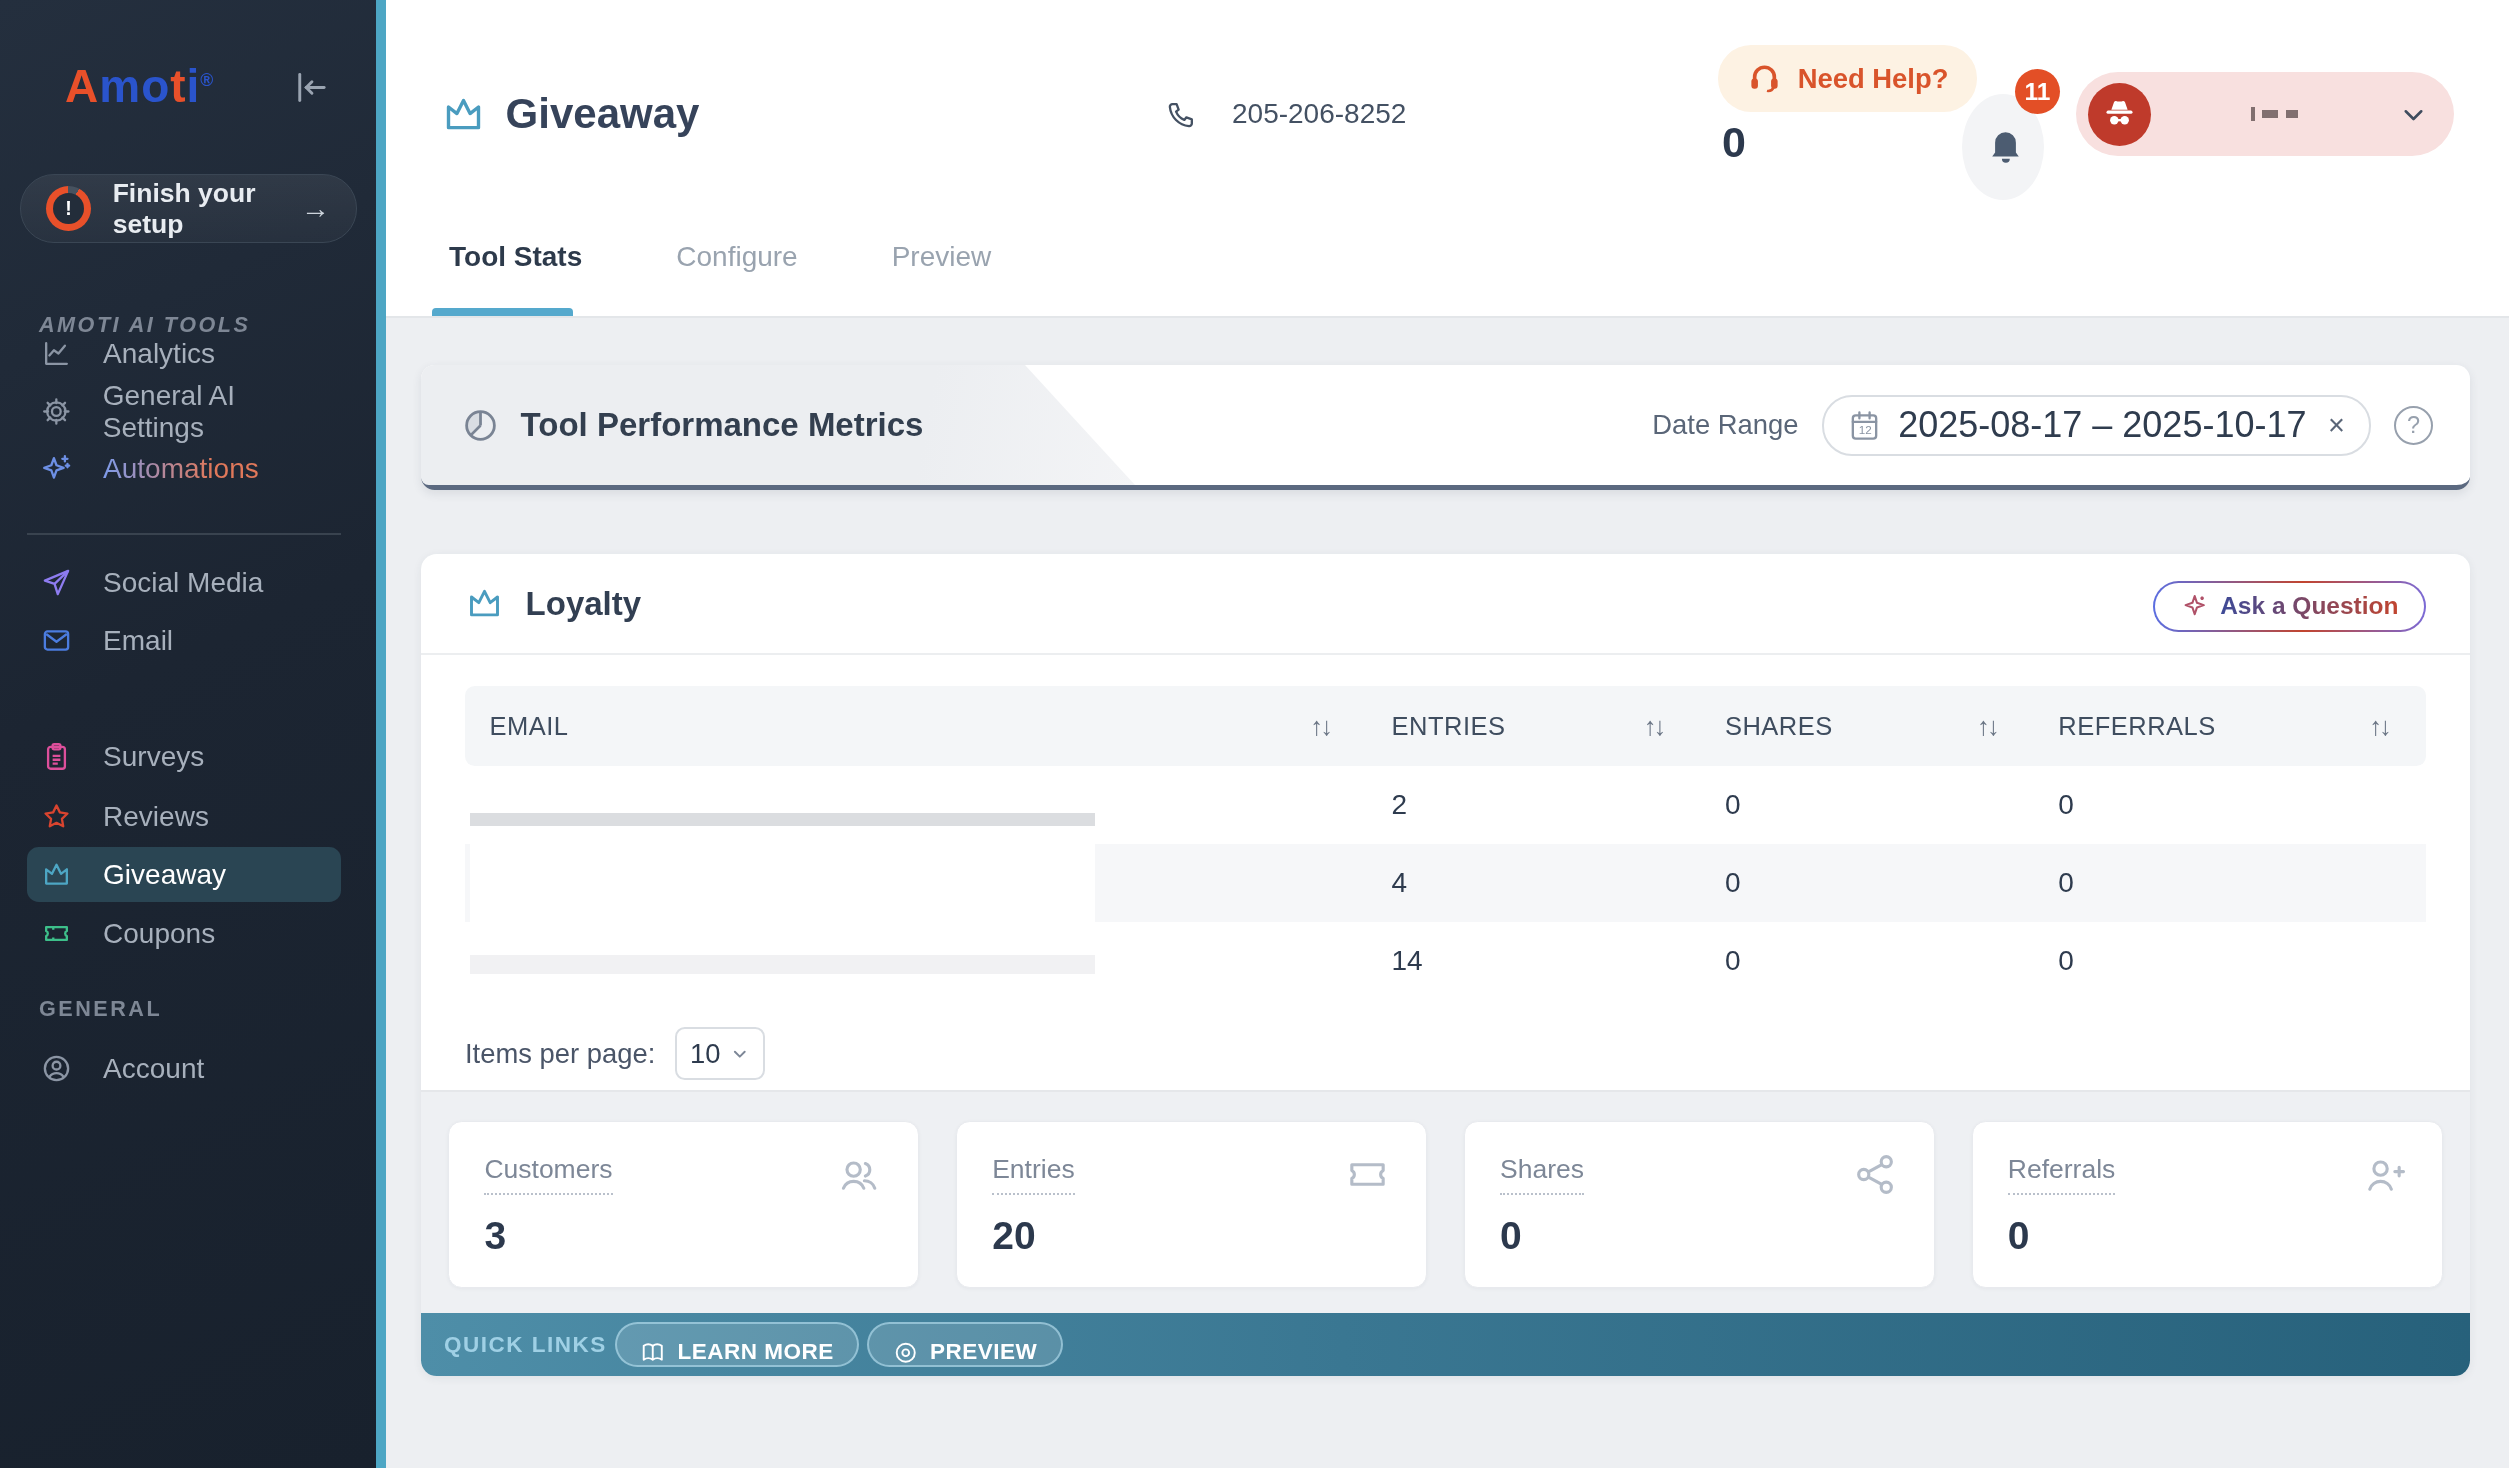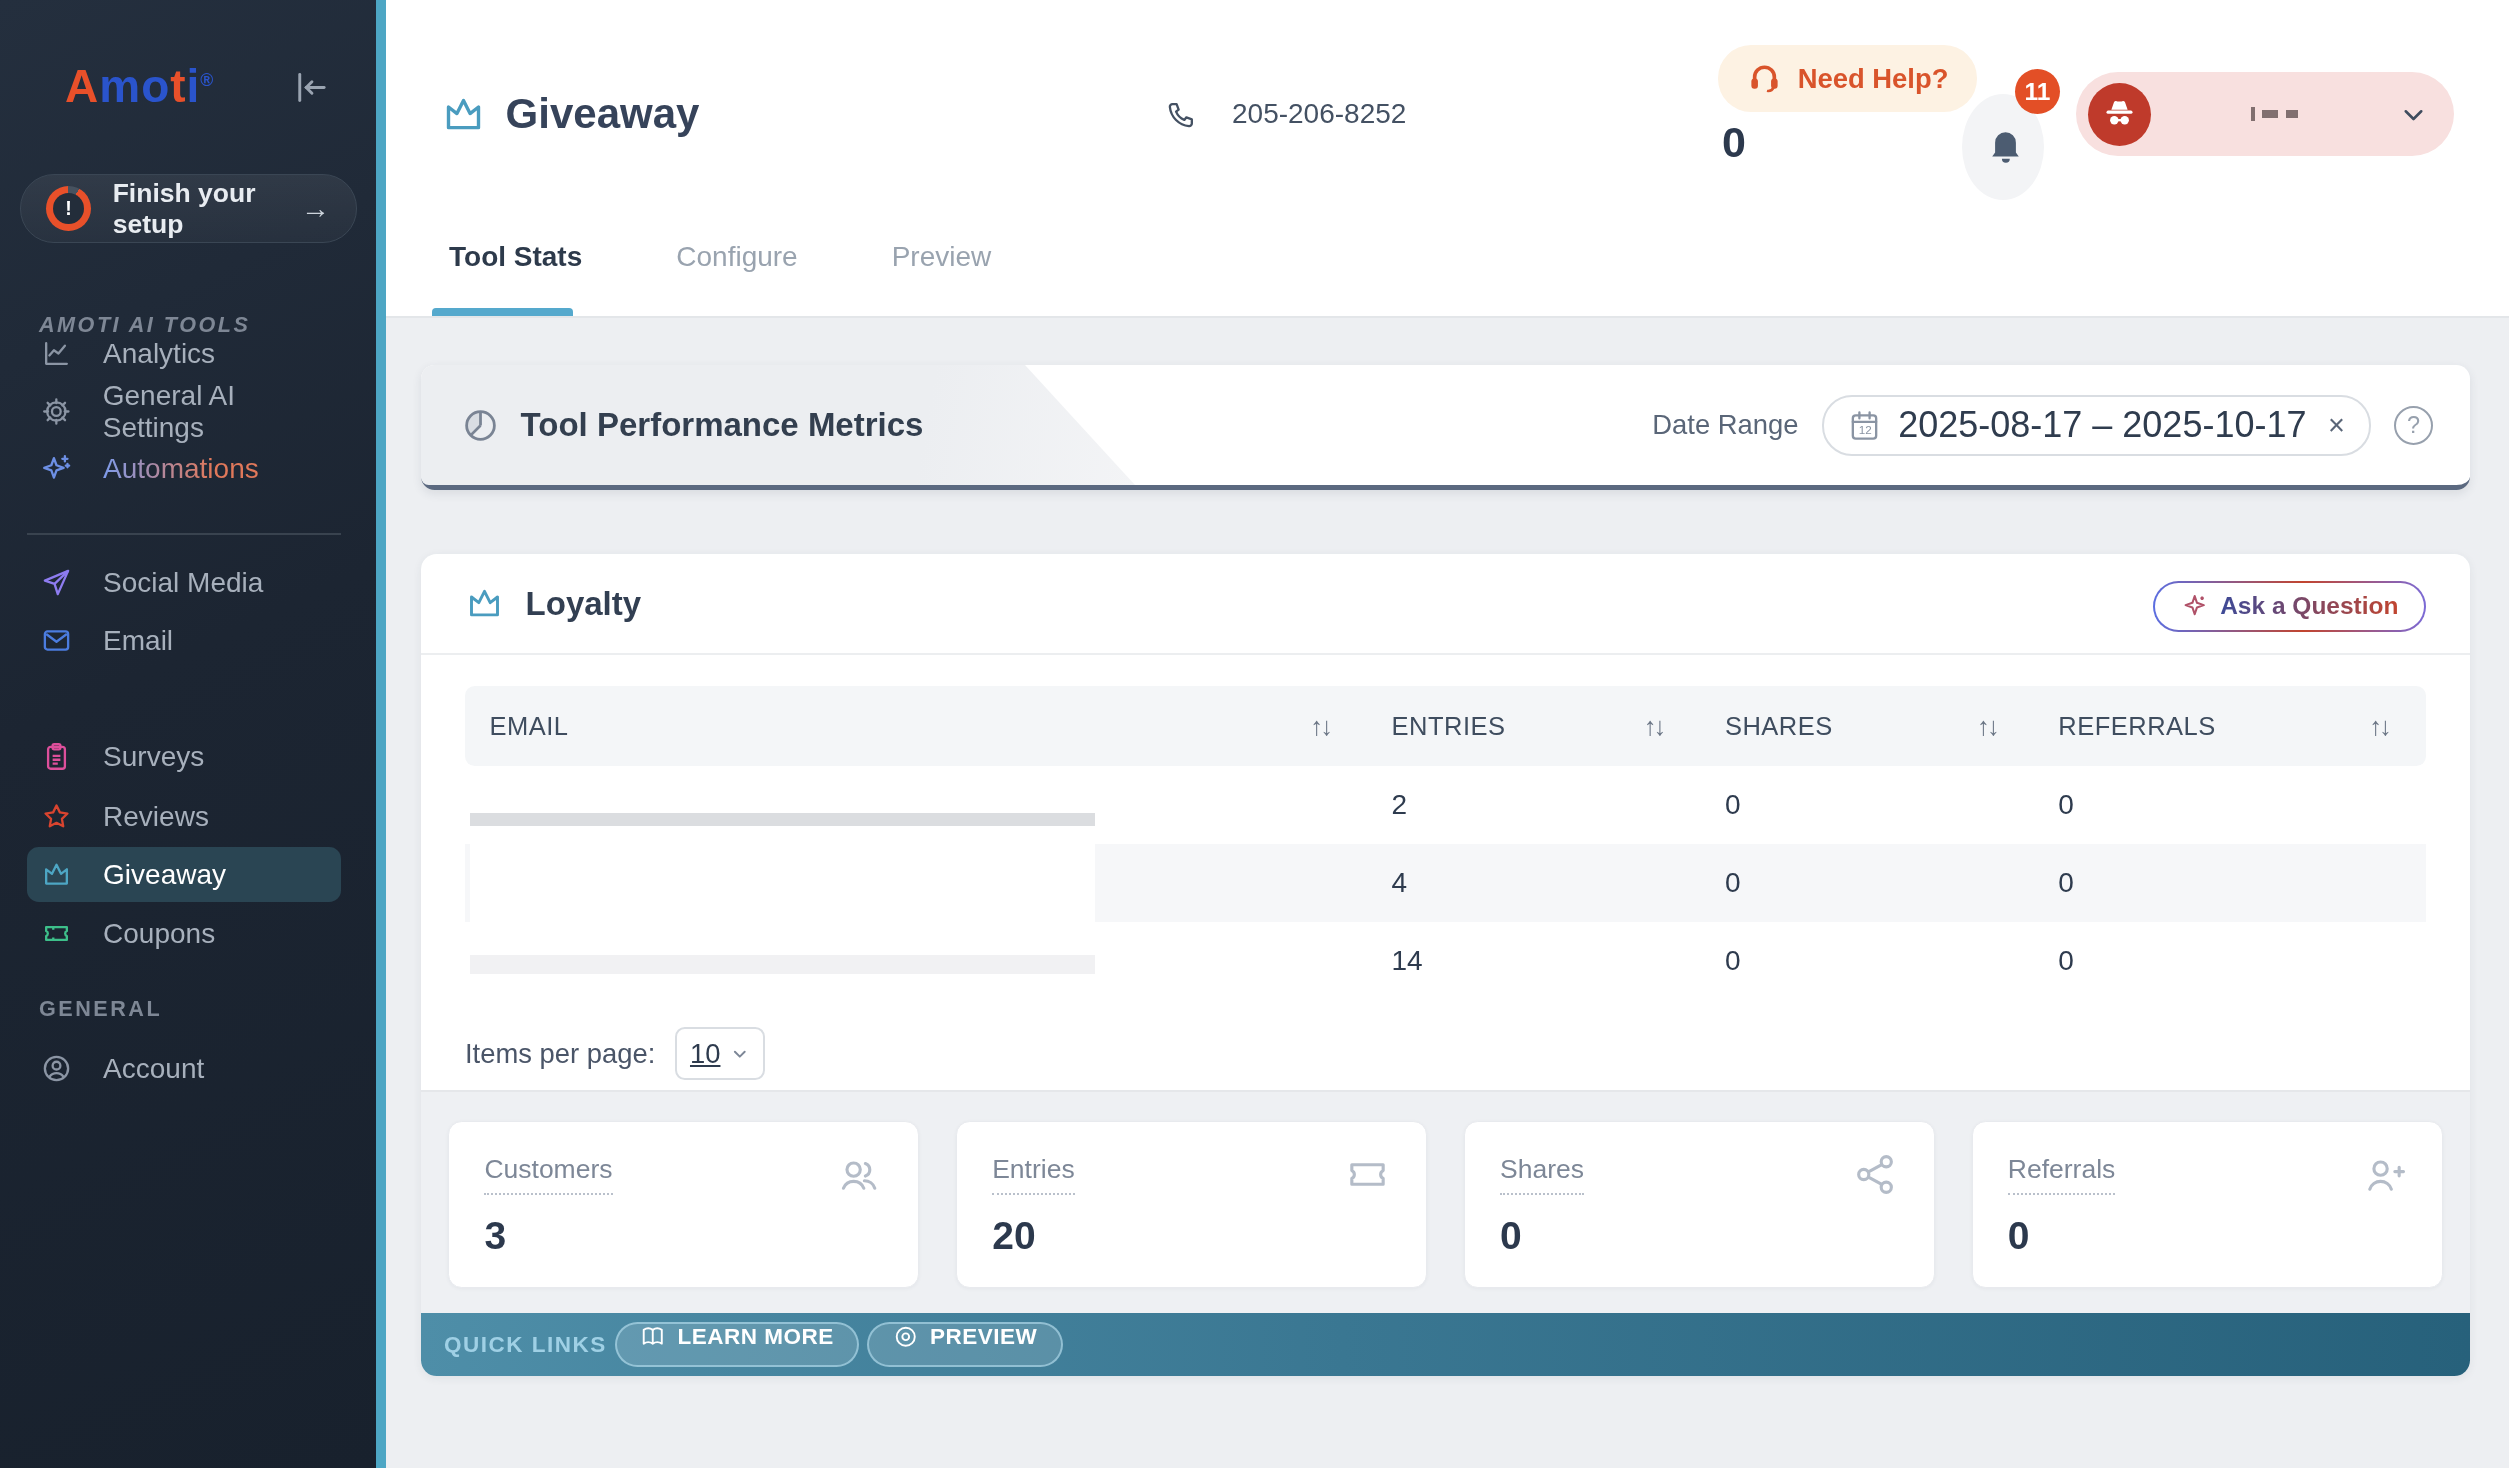--- a/index.html
+++ b/index.html
@@ -118,39 +118,39 @@
   .td{font-size:28px;color:#2e3b4e;padding-left:24.5px;}
   .redaction{position:absolute;left:4.9px;top:127px;width:625px;pointer-events:none;}
   .redact-bar-dark{height:12.7px;background:#dbdde0;}
   .redact-white{height:129px;background:#ffffff;}
   .redact-bar-light{height:19.6px;background:#f1f1f3;}
 
   .pagination{display:flex;align-items:center;gap:19.6px;margin:27.4px 44px 0 44px;}
   .pagination-label{font-size:27.4px;color:#4a5568;}
   .select-box{width:90px;height:53px;border:2px solid #d9dde2;border-radius:9.8px;display:flex;align-items:center;
     justify-content:center;gap:9.8px;cursor:pointer;background:#fff;}
-  .select-value{font-size:27.4px;color:#2e3b4e;text-decoration:underline;}
+  .select-value{font-size:27.4px;color:#2e3b4e;}
   .select-box .chev{color:#7d8797;}
 
   .stats-footer{position:absolute;left:0;right:0;top:536px;height:223px;background:#eef0f3;border-top:2px solid #e5e7ea;}
   .stats-grid{position:absolute;left:27.4px;right:27.4px;top:29px;height:167px;display:grid;
     grid-template-columns:repeat(4,1fr);gap:37px;}
   .stat-card{background:#fff;border:1px solid #e8eaee;border-radius:13.7px;box-shadow:0 1px 3.9px rgba(40,50,70,.05);
     padding:29px 35px;}
   .stat-top{display:flex;align-items:center;justify-content:space-between;}
   .stat-label{font-size:26.5px;color:#7d8797;border-bottom:2px dotted #b9c0cb;padding-bottom:7.8px;}
   .stat-icon{color:#b4bcc8;}
   .stat-value{font-size:39px;font-weight:bold;color:#2c394d;margin-top:15.7px;}
 
   .quicklinks{position:absolute;left:0;right:0;bottom:0;height:63px;
     background:linear-gradient(90deg,#4e8ea8 0%,#3a7792 45%,#27617b 100%);
     display:flex;align-items:center;gap:8px;padding:0 23px;}
   .ql-label{color:#9fd0e5;font-size:22.5px;font-weight:bold;letter-spacing:1.5px;}
   .ql-btn{height:45px;border-radius:22.5px;border:2px solid rgba(190,230,245,.55);background:rgba(255,255,255,.14);
-    color:#fff;font-size:22.5px;font-weight:bold;letter-spacing:0.5px;display:flex;align-items:flex-start;gap:11.8px;
+    color:#fff;font-size:22.5px;font-weight:bold;letter-spacing:0.5px;display:flex;align-items:flex-end;gap:11.8px;
     padding:0 23.5px;cursor:pointer;}
 </style>
 </head>
 <body>
 
 <div id="app">
 
   <div class="sidebar">
     <div class="logo"><span class="l-or">A</span><span class="l-bl">mo</span><span class="l-or">t</span><span class="l-bl">i</span><sup>®</sup></div>
     <div class="collapse-btn">

